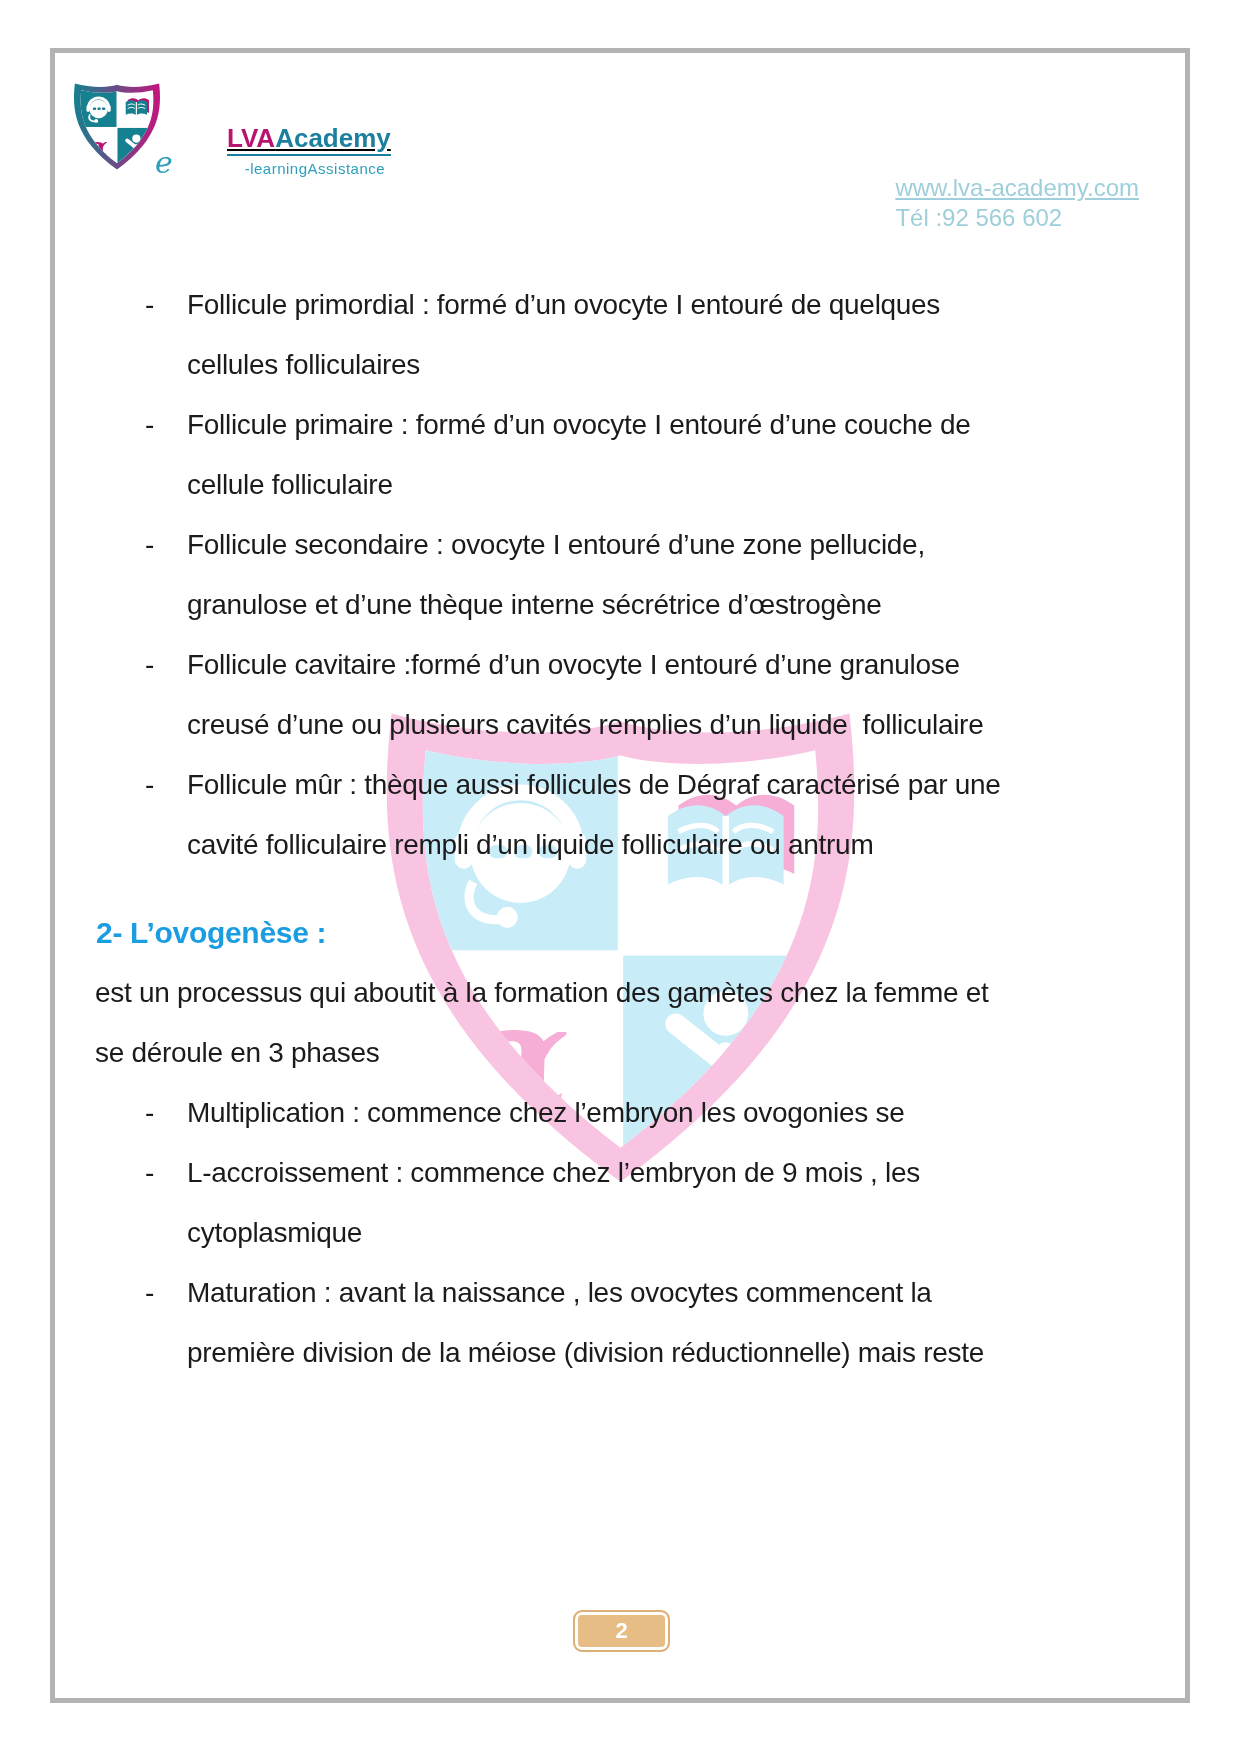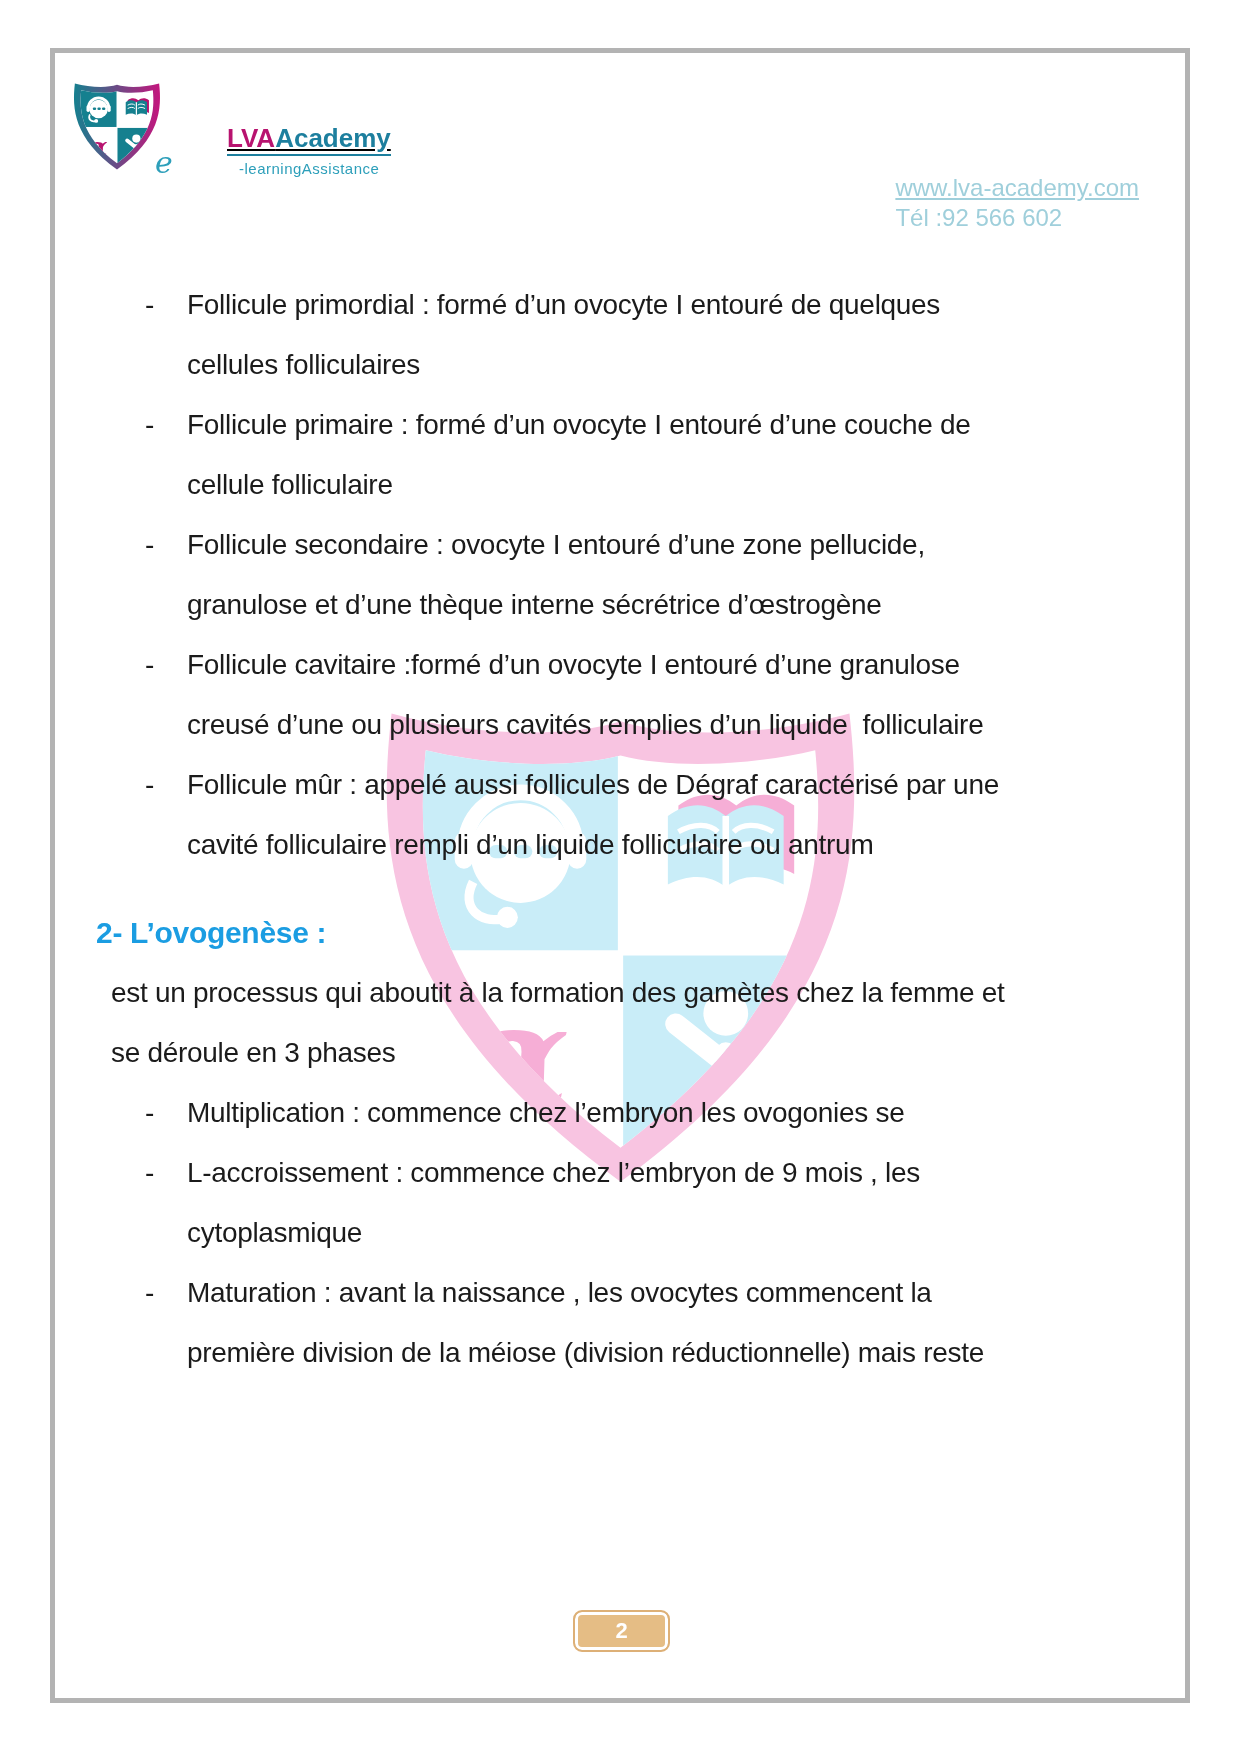--- a/index.html
+++ b/index.html
@@ -22,37 +22,38 @@
   .wordmark{position:absolute;left:172px;top:72px;z-index:3;line-height:1;}
   .wordmark .brandline{
     font-size:26px;font-weight:bold;letter-spacing:0px;
     border-bottom:2px solid var(--brand-teal,#1d7f9e);padding-bottom:3px;display:inline-block;text-decoration:underline;
   }
   .brand-bold{color:var(--brand-magenta,#b8136f);}
   .brand-rest{color:var(--brand-teal,#1d7f9e);font-weight:600;}
   .tagline{
     margin-top:5px;margin-left:12px;font-size:15px;letter-spacing:0.5px;
     color:var(--tagline-teal,#2d9fba);
+    text-align:center;
   }
   .contact{
     position:absolute;right:46px;top:120px;z-index:3;text-align:left;
     font-size:24px;line-height:30px;color:var(--link-blue,#9fcfdb);
   }
   .contact .website{text-decoration:underline;}
   
   .watermark-svg{position:absolute;left:298px;top:642px;width:535px;height:500px;z-index:1;}
   
   .doc-body{position:absolute;left:0;top:222px;width:100%;z-index:2;}
   .line{
     position:relative;height:60px;line-height:60px;
     font-size:28px;letter-spacing:-0.3px;color:var(--body-text,#1b1b1b);
   }
   .line > span{white-space:pre;}
   .line.bullet,.line.cont{padding-left:132px;}
-  .line.para{padding-left:56px;}
+  .line.para{padding-left:40px;}
   .line.heading{
     padding-left:41px;margin-top:28px;font-weight:bold;font-size:30px;
     color:var(--heading-blue,#1b9de2);
   }
   .dash{position:absolute;left:90px;top:0;}
   
   .page-number{
     position:absolute;left:518px;top:1557px;width:97px;height:42px;z-index:3;
     box-sizing:border-box;border-radius:9px;
     background:var(--footer-tan,#e5bd85);
@@ -156,21 +157,21 @@
 
   <div class="doc-body">
       <div class="line bullet"><span class="dash">-</span><span>Follicule primordial : formé d’un ovocyte I entouré de quelques</span></div>
       <div class="line cont"><span>cellules folliculaires</span></div>
       <div class="line bullet"><span class="dash">-</span><span>Follicule primaire : formé d’un ovocyte I entouré d’une couche de</span></div>
       <div class="line cont"><span>cellule folliculaire</span></div>
       <div class="line bullet"><span class="dash">-</span><span>Follicule secondaire : ovocyte I entouré d’une zone pellucide,</span></div>
       <div class="line cont"><span>granulose et d’une thèque interne sécrétrice d’œstrogène</span></div>
       <div class="line bullet"><span class="dash">-</span><span>Follicule cavitaire :formé d’un ovocyte I entouré d’une granulose</span></div>
       <div class="line cont"><span>creusé d’une ou plusieurs cavités remplies d’un liquide  folliculaire</span></div>
-      <div class="line bullet"><span class="dash">-</span><span>Follicule mûr : appelé aussi follicules de Dégraf caractérisé par une</span></div>
+      <div class="line bullet"><span class="dash">-</span><span>Follicule mûr : thèque aussi follicules de Dégraf caractérisé par une</span></div>
       <div class="line cont"><span>cavité folliculaire rempli d’un liquide folliculaire ou antrum</span></div>
       <div class="line heading"><span>2- L’ovogenèse :</span></div>
       <div class="line para"><span>est un processus qui aboutit à la formation des gamètes chez la femme et</span></div>
       <div class="line para"><span>se déroule en 3 phases</span></div>
       <div class="line bullet"><span class="dash">-</span><span>Multiplication : commence chez l’embryon les ovogonies se</span></div>
       <div class="line bullet"><span class="dash">-</span><span>L-accroissement : commence chez l’embryon de 9 mois , les</span></div>
       <div class="line cont"><span>cytoplasmique</span></div>
       <div class="line bullet"><span class="dash">-</span><span>Maturation : avant la naissance , les ovocytes commencent la</span></div>
       <div class="line cont"><span>première division de la méiose (division réductionnelle) mais reste</span></div>
     </div>

